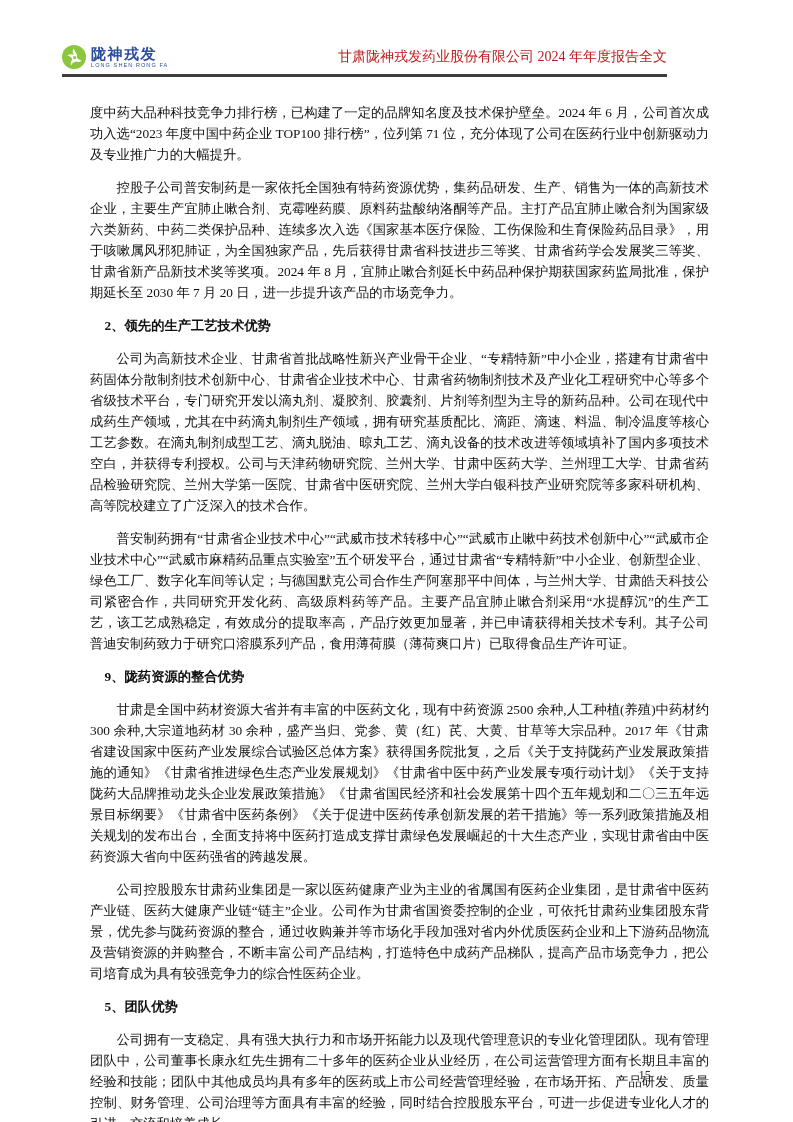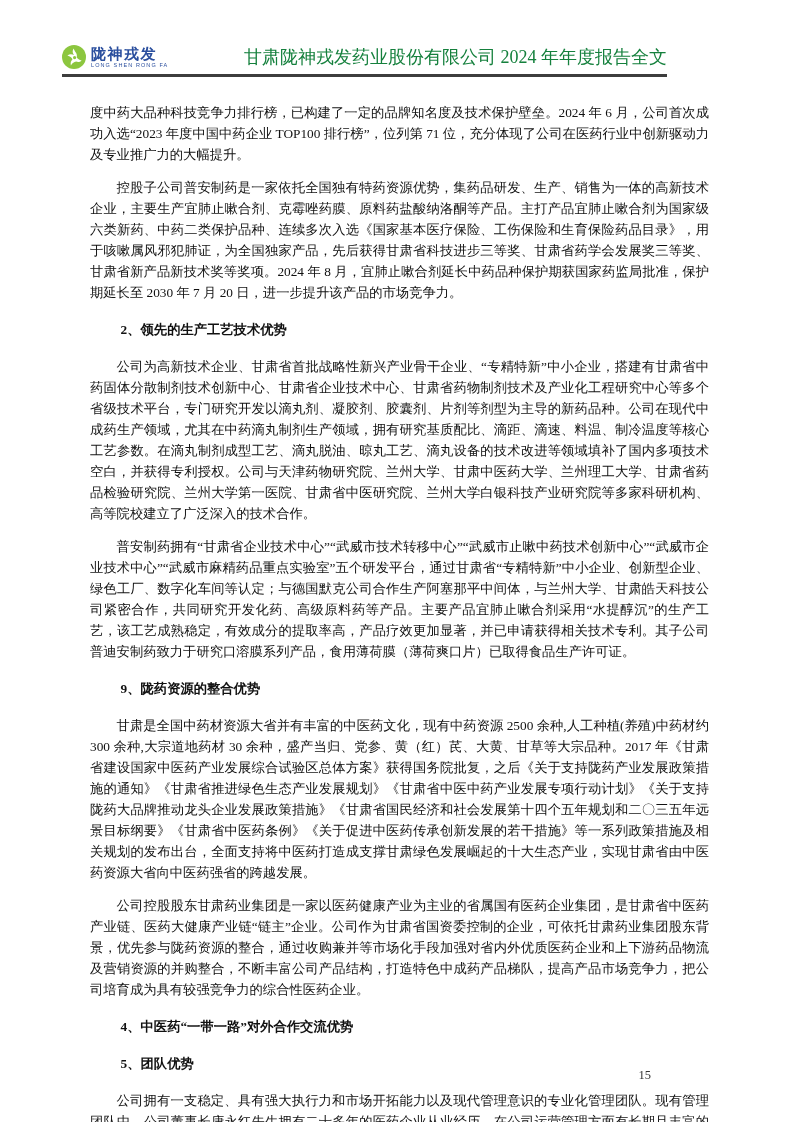--- a/index.html
+++ b/index.html
@@ -9,30 +9,30 @@
   }
   .hdr{
     position:absolute;left:62px;right:60px;top:42px;height:30px;
     display:flex;align-items:center;justify-content:space-between;
   }
   .logo{display:flex;align-items:center;gap:5px;}
   .logo-mark{width:24px;height:24px;display:block;}
   .logo-text{display:flex;flex-direction:column;line-height:1;}
   .logo-cn{font-family:"Liberation Sans","DejaVu Sans",sans-serif;font-weight:bold;font-size:15px;color:#2B4F9E;letter-spacing:1.5px;}
   .logo-en{font-family:"Liberation Sans","DejaVu Sans",sans-serif;font-size:5.5px;color:#2B4F9E;letter-spacing:1.1px;margin-top:2px;}
-  .hdr-title{font-size:18px;color:#15803d;white-space:nowrap;}
+  .hdr-title{font-size:14px;color:#b91c1c;white-space:nowrap;}
   .rule{position:absolute;left:62px;right:60px;top:74px;height:2.5px;background:#3D3D3D;}
   .content{
     position:absolute;left:78px;top:90px;width:643px;
     font-size:13.3px;line-height:21px;text-align:justify;text-justify:inter-ideograph;
     overflow-wrap:break-word;
   }
   .para{margin:12px;text-indent:2em;}
   .para.no-indent{text-indent:0;}
-  .sec-heading{margin:16px;font-size:13.3px;font-weight:bold;text-indent:2em;line-height:21px;}
+  .sec-heading{margin:0;font-size:13.3px;font-weight:bold;text-indent:2em;line-height:21px;}
   .footer{position:absolute;left:0;right:76px;top:1068px;text-align:right;
     font-size:12.5px;color:#333;font-family:"Liberation Serif","DejaVu Serif",serif;}
 </style>
 </head>
 <body>
 
 <div class="page">
 
   <header class="hdr">
     <div class="logo">
@@ -53,21 +53,20 @@
 
   <main class="content">
     <p class="para no-indent">度中药大品种科技竞争力排行榜，已构建了一定的品牌知名度及技术保护壁垒。2024 年 6 月，公司首次成功入选“2023 年度中国中药企业 TOP100 排行榜”，位列第 71 位，充分体现了公司在医药行业中创新驱动力及专业推广力的大幅提升。</p>
     <p class="para">控股子公司普安制药是一家依托全国独有特药资源优势，集药品研发、生产、销售为一体的高新技术企业，主要生产宜肺止嗽合剂、克霉唑药膜、原料药盐酸纳洛酮等产品。主打产品宜肺止嗽合剂为国家级六类新药、中药二类保护品种、连续多次入选《国家基本医疗保险、工伤保险和生育保险药品目录》，用于咳嗽属风邪犯肺证，为全国独家产品，先后获得甘肃省科技进步三等奖、甘肃省药学会发展奖三等奖、甘肃省新产品新技术奖等奖项。2024 年 8 月，宜肺止嗽合剂延长中药品种保护期获国家药监局批准，保护期延长至 2030 年 7 月 20 日，进一步提升该产品的市场竞争力。</p>
     <h3 class="sec-heading">2、领先的生产工艺技术优势</h3>
     <p class="para">公司为高新技术企业、甘肃省首批战略性新兴产业骨干企业、“专精特新”中小企业，搭建有甘肃省中药固体分散制剂技术创新中心、甘肃省企业技术中心、甘肃省药物制剂技术及产业化工程研究中心等多个省级技术平台，专门研究开发以滴丸剂、凝胶剂、胶囊剂、片剂等剂型为主导的新药品种。公司在现代中成药生产领域，尤其在中药滴丸制剂生产领域，拥有研究基质配比、滴距、滴速、料温、制冷温度等核心工艺参数。在滴丸制剂成型工艺、滴丸脱油、晾丸工艺、滴丸设备的技术改进等领域填补了国内多项技术空白，并获得专利授权。公司与天津药物研究院、兰州大学、甘肃中医药大学、兰州理工大学、甘肃省药品检验研究院、兰州大学第一医院、甘肃省中医研究院、兰州大学白银科技产业研究院等多家科研机构、高等院校建立了广泛深入的技术合作。</p>
     <p class="para">普安制药拥有“甘肃省企业技术中心”“武威市技术转移中心”“武威市止嗽中药技术创新中心”“武威市企业技术中心”“武威市麻精药品重点实验室”五个研发平台，通过甘肃省“专精特新”中小企业、创新型企业、绿色工厂、数字化车间等认定；与德国默克公司合作生产阿塞那平中间体，与兰州大学、甘肃皓天科技公司紧密合作，共同研究开发化药、高级原料药等产品。主要产品宜肺止嗽合剂采用“水提醇沉”的生产工艺，该工艺成熟稳定，有效成分的提取率高，产品疗效更加显著，并已申请获得相关技术专利。其子公司普迪安制药致力于研究口溶膜系列产品，食用薄荷膜（薄荷爽口片）已取得食品生产许可证。</p>
     <h3 class="sec-heading">9、陇药资源的整合优势</h3>
     <p class="para">甘肃是全国中药材资源大省并有丰富的中医药文化，现有中药资源 2500 余种,人工种植(养殖)中药材约 300 余种,大宗道地药材 30 余种，盛产当归、党参、黄（红）芪、大黄、甘草等大宗品种。2017 年《甘肃省建设国家中医药产业发展综合试验区总体方案》获得国务院批复，之后《关于支持陇药产业发展政策措施的通知》《甘肃省推进绿色生态产业发展规划》《甘肃省中医中药产业发展专项行动计划》《关于支持陇药大品牌推动龙头企业发展政策措施》《甘肃省国民经济和社会发展第十四个五年规划和二〇三五年远景目标纲要》《甘肃省中医药条例》《关于促进中医药传承创新发展的若干措施》等一系列政策措施及相关规划的发布出台，全面支持将中医药打造成支撑甘肃绿色发展崛起的十大生态产业，实现甘肃省由中医药资源大省向中医药强省的跨越发展。</p>
     <p class="para">公司控股股东甘肃药业集团是一家以医药健康产业为主业的省属国有医药企业集团，是甘肃省中医药产业链、医药大健康产业链“链主”企业。公司作为甘肃省国资委控制的企业，可依托甘肃药业集团股东背景，优先参与陇药资源的整合，通过收购兼并等市场化手段加强对省内外优质医药企业和上下游药品物流及营销资源的并购整合，不断丰富公司产品结构，打造特色中成药产品梯队，提高产品市场竞争力，把公司培育成为具有较强竞争力的综合性医药企业。</p>
-    <h3 class="sec-heading">4、中医药“一带一路”对外合作交流优势</h3>
     <h3 class="sec-heading">5、团队优势</h3>
     <p class="para">公司拥有一支稳定、具有强大执行力和市场开拓能力以及现代管理意识的专业化管理团队。现有管理团队中，公司董事长康永红先生拥有二十多年的医药企业从业经历，在公司运营管理方面有长期且丰富的经验和技能；团队中其他成员均具有多年的医药或上市公司经营管理经验，在市场开拓、产品研发、质量控制、财务管理、公司治理等方面具有丰富的经验，同时结合控股股东平台，可进一步促进专业化人才的引进、交流和培养成长。</p>
   </main>
 
   <div class="footer">
     <span class="page-num">15</span>
   </div>
 
 </div>
 

